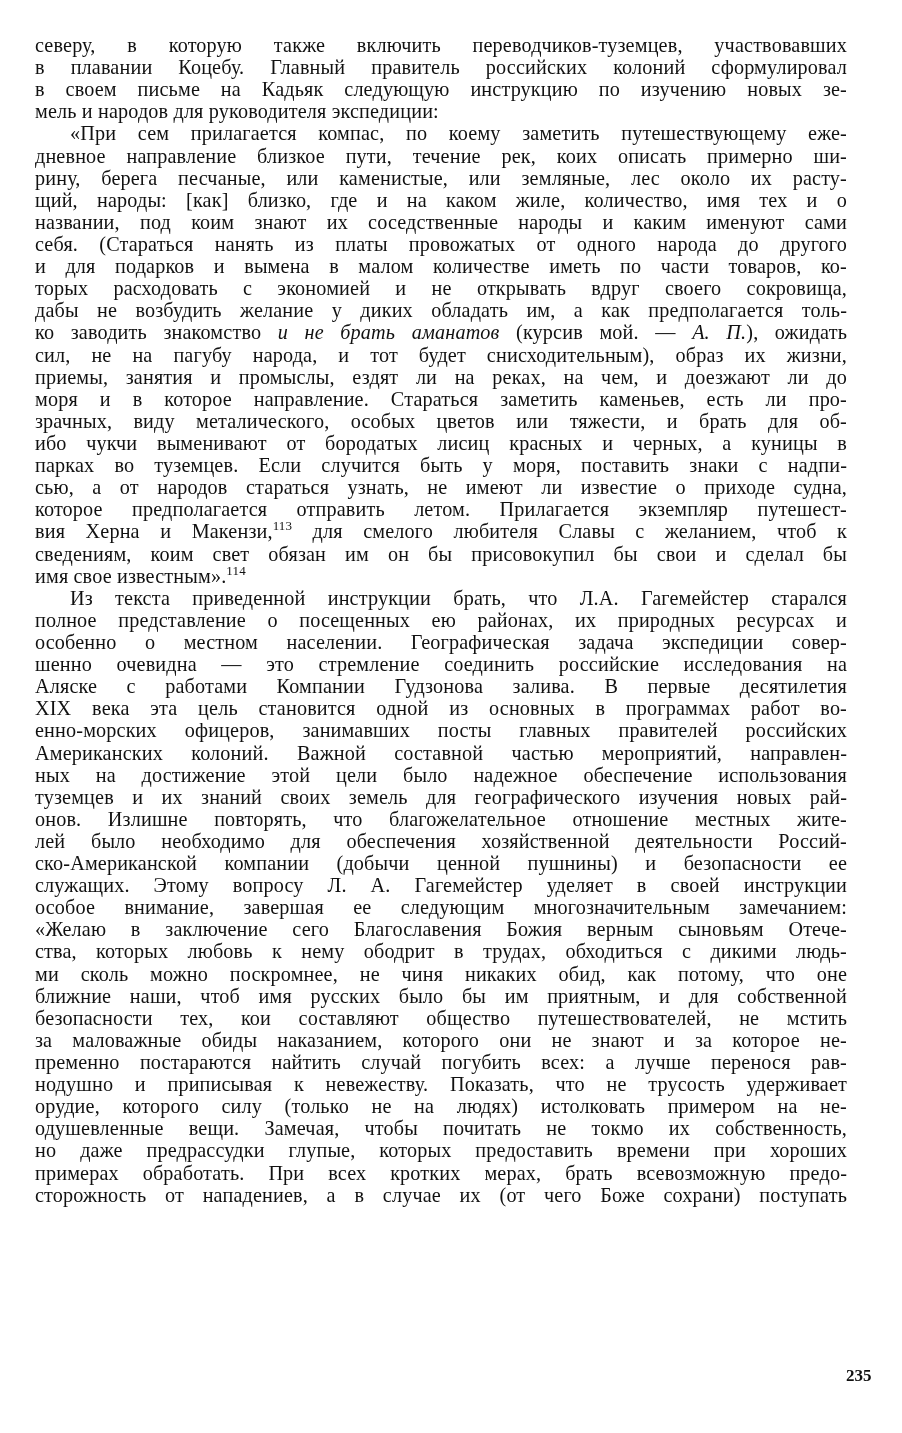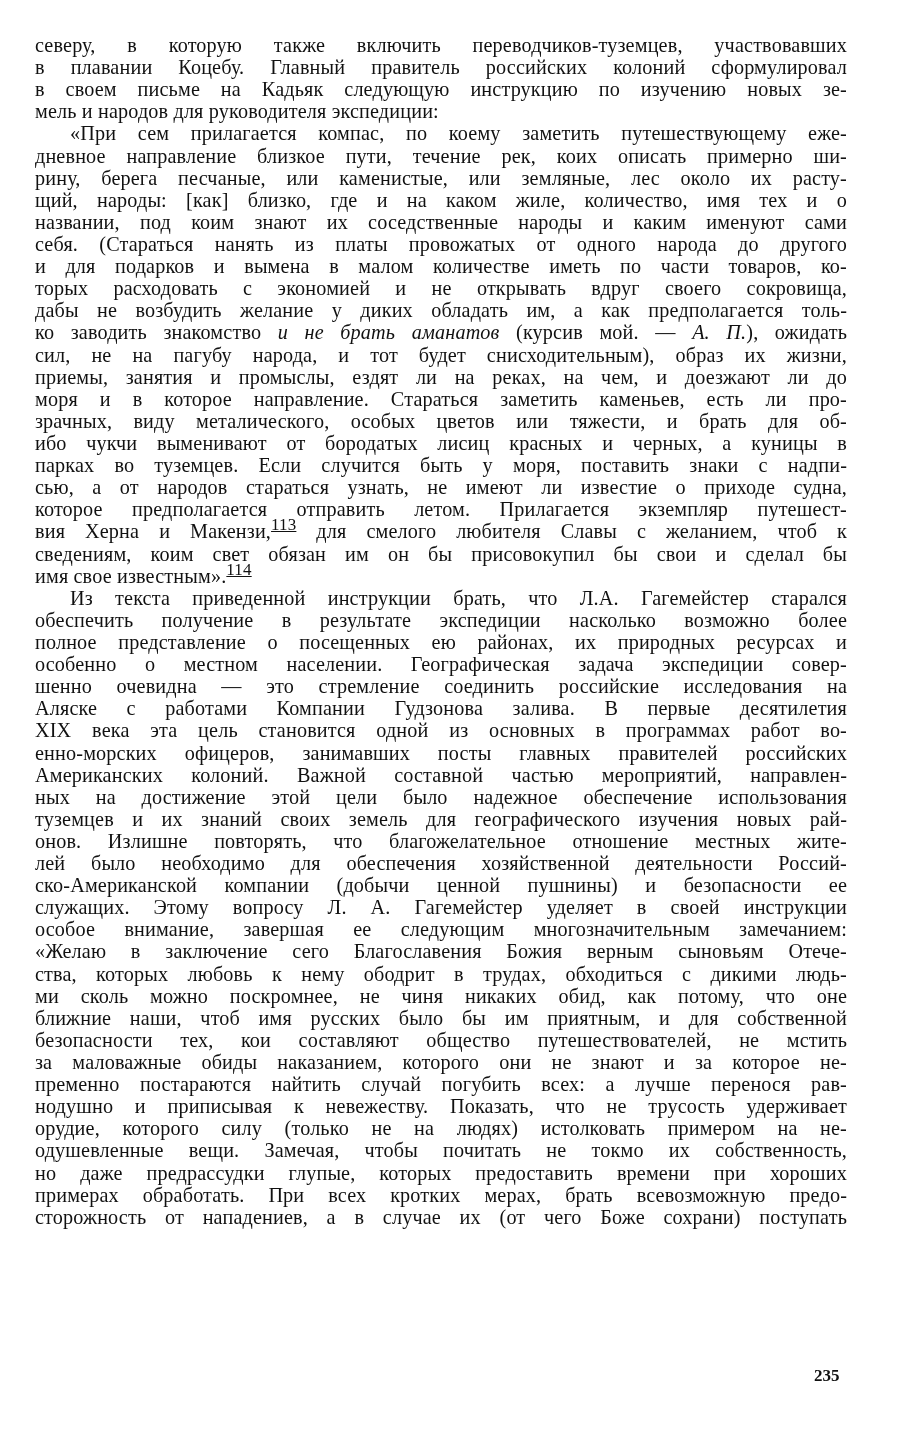--- a/index.html
+++ b/index.html
@@ -10,23 +10,23 @@
     font-size: 20.2px; line-height: 22.12px; color: #111;
   }
   .line {
     display: block; height: 22.12px; white-space: nowrap;
     text-align: justify; text-align-last: justify;
     letter-spacing: 0.15px;
   }
   .line.last { text-align-last: left; }
   .line.indent { padding-left: 35px; }
   .ital { font-style: italic; }
-  sup.fn { font-size: 17px; vertical-align: 8px; line-height: 0; text-decoration: underline; }
+  sup.fn { font-size: 13px; vertical-align: 8px; line-height: 0; }
   .page-number {
-    position: absolute; left: 814px; top: 1366px;
+    position: absolute; left: 846px; top: 1366px;
     font-family: "Liberation Serif", "DejaVu Serif", serif;
     font-weight: bold; font-size: 17px; color: #111;
   }
 </style>
 </head>
 <body>
 
 <div class="page">
 
   <div>
@@ -55,21 +55,20 @@
     <span class="line">парках во туземцев. Если случится быть у моря, поставить знаки с надпи-</span>
     <span class="line">сью, а от народов стараться узнать, не имеют ли известие о приходе судна,</span>
     <span class="line">которое предполагается отправить летом. Прилагается экземпляр путешест-</span>
     <span class="line"><span>вия Херна и Макензи,</span><sup class="fn">113</sup><span> для смелого любителя Славы с желанием, чтоб к</span></span>
     <span class="line">сведениям, коим свет обязан им он бы присовокупил бы свои и сделал бы</span>
     <span class="line last"><span>имя свое известным».</span><sup class="fn">114</sup></span>
   </div>
 
   <div>
     <span class="line indent">Из текста приведенной инструкции брать, что Л.А. Гагемейстер старался</span>
-    <span class="line">обеспечить получение в результате экспедиции насколько возможно более</span>
     <span class="line">полное представление о посещенных ею районах, их природных ресурсах и</span>
     <span class="line">особенно о местном населении. Географическая задача экспедиции совер-</span>
     <span class="line">шенно очевидна — это стремление соединить российские исследования на</span>
     <span class="line">Аляске с работами Компании Гудзонова залива. В первые десятилетия</span>
     <span class="line">XIX века эта цель становится одной из основных в программах работ во-</span>
     <span class="line">енно-морских офицеров, занимавших посты главных правителей российских</span>
     <span class="line">Американских колоний. Важной составной частью мероприятий, направлен-</span>
     <span class="line">ных на достижение этой цели было надежное обеспечение использования</span>
     <span class="line">туземцев и их знаний своих земель для географического изучения новых рай-</span>
     <span class="line">онов. Излишне повторять, что благожелательное отношение местных жите-</span>

